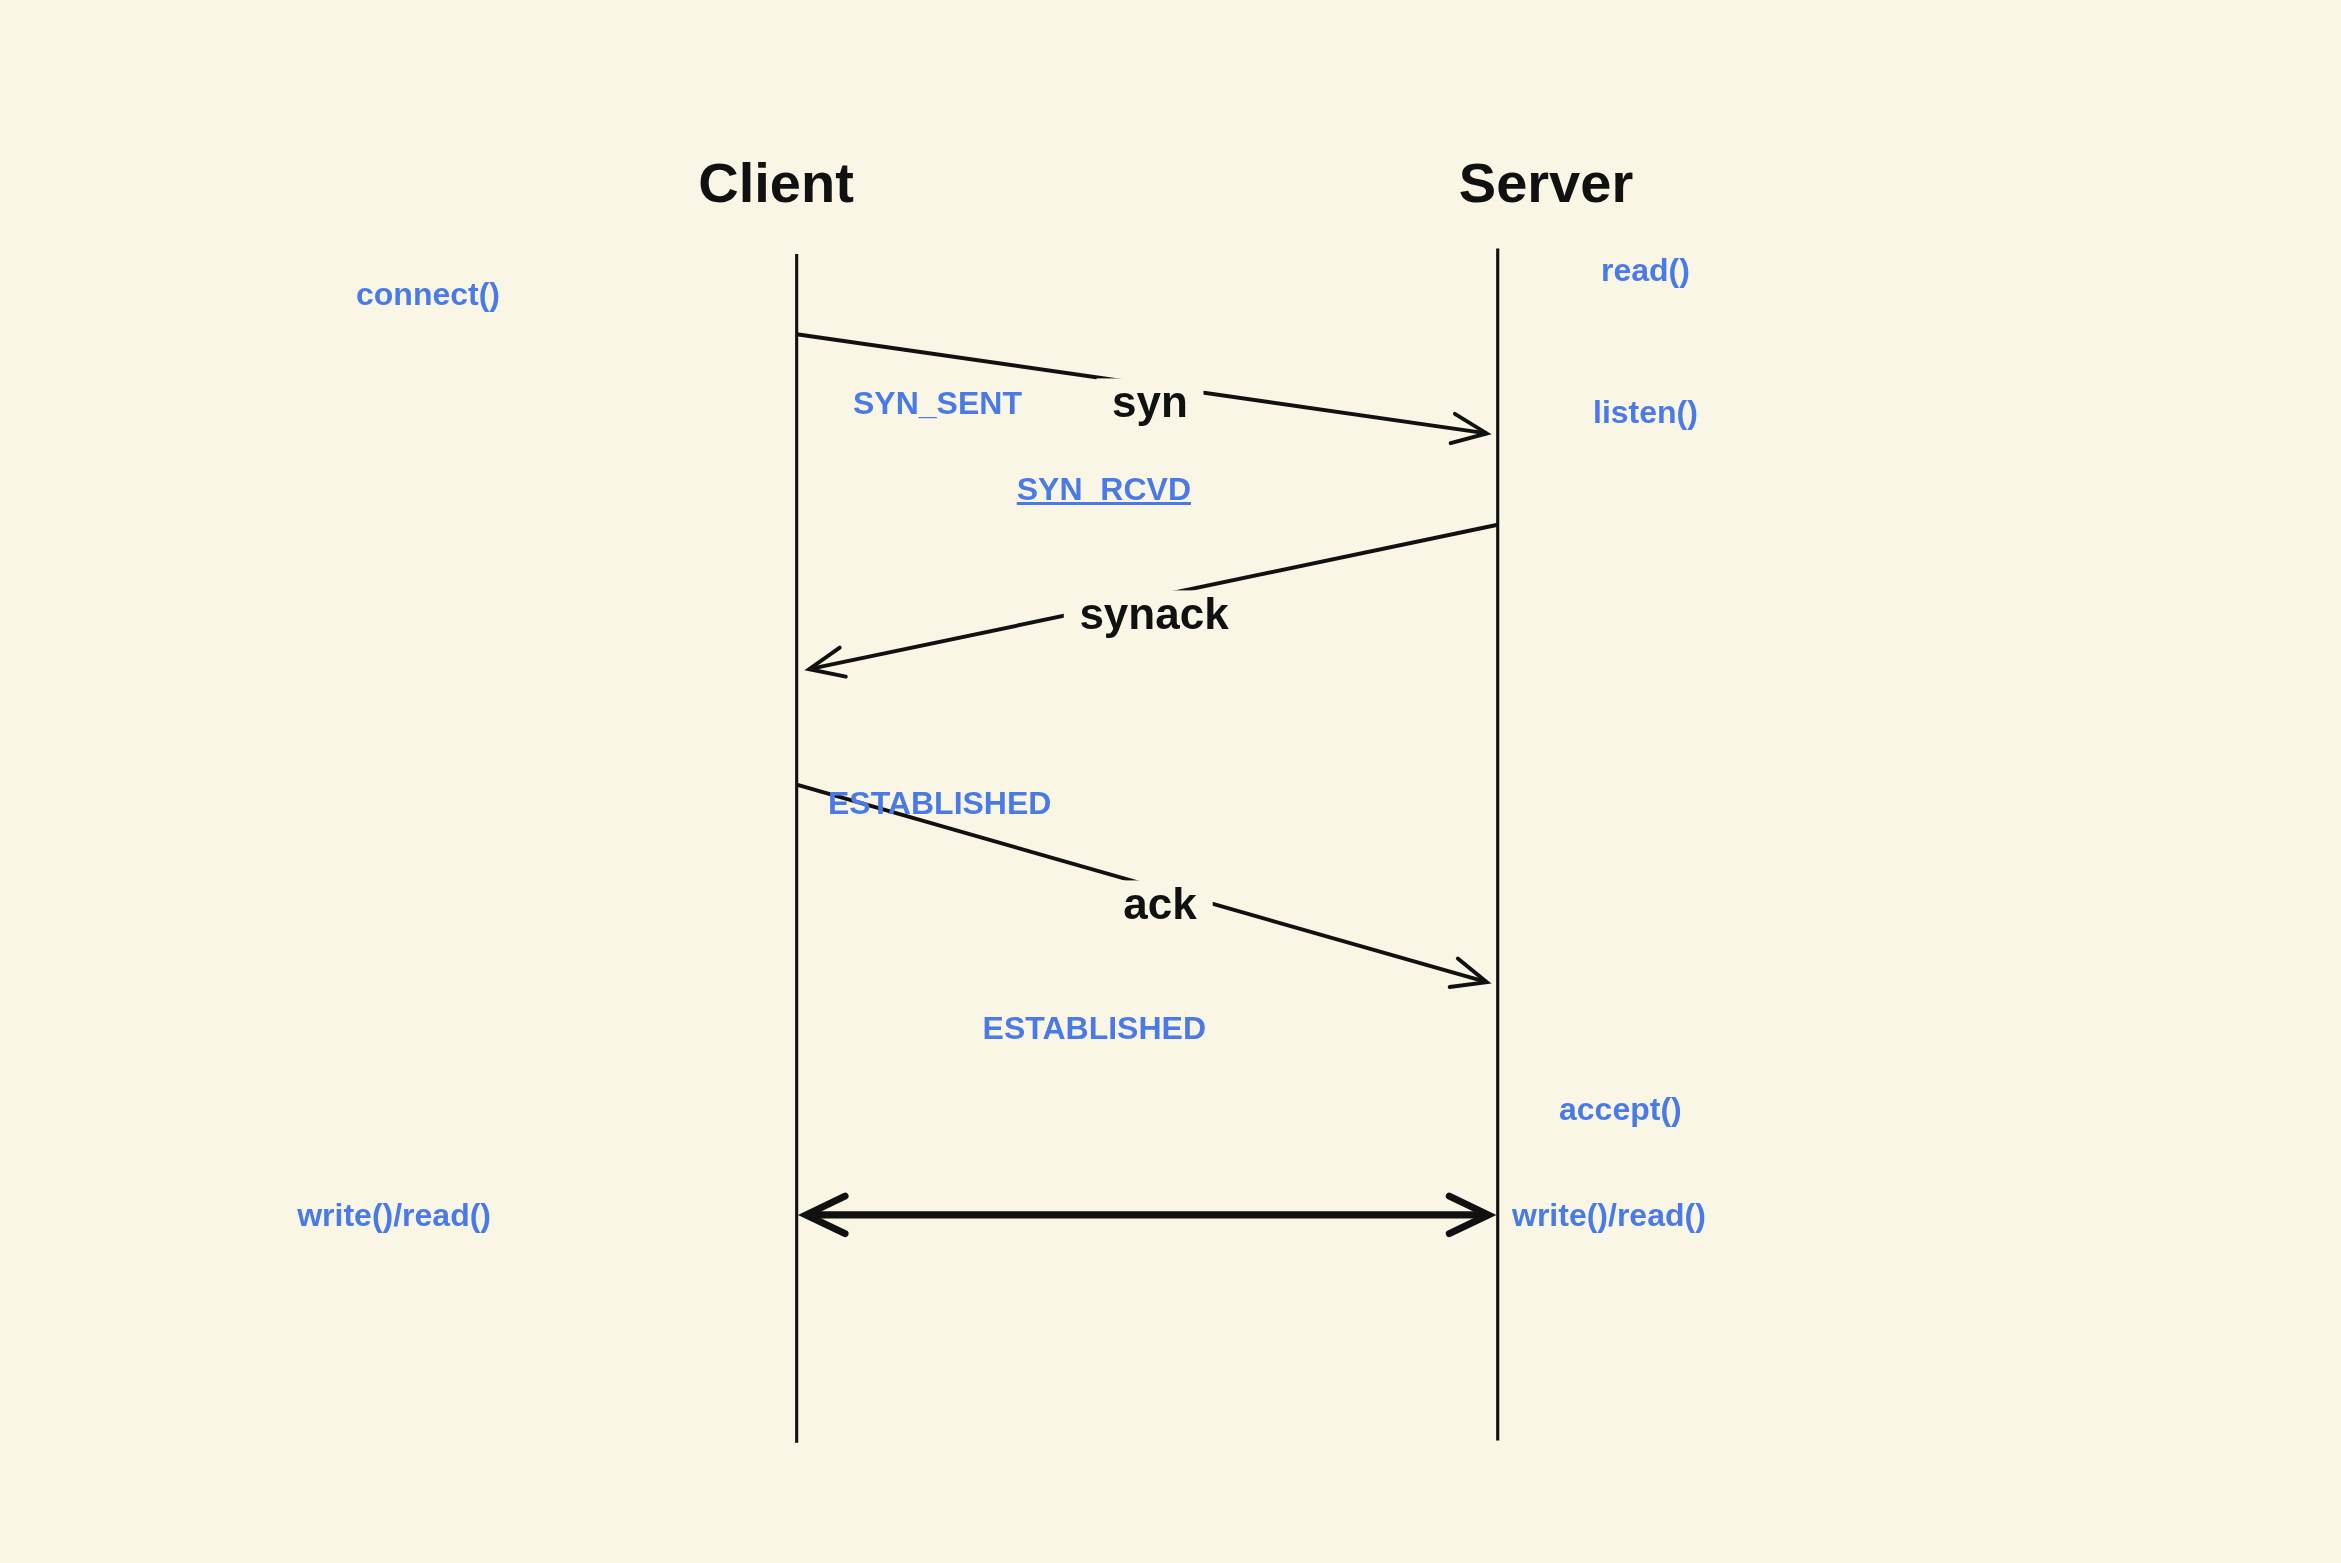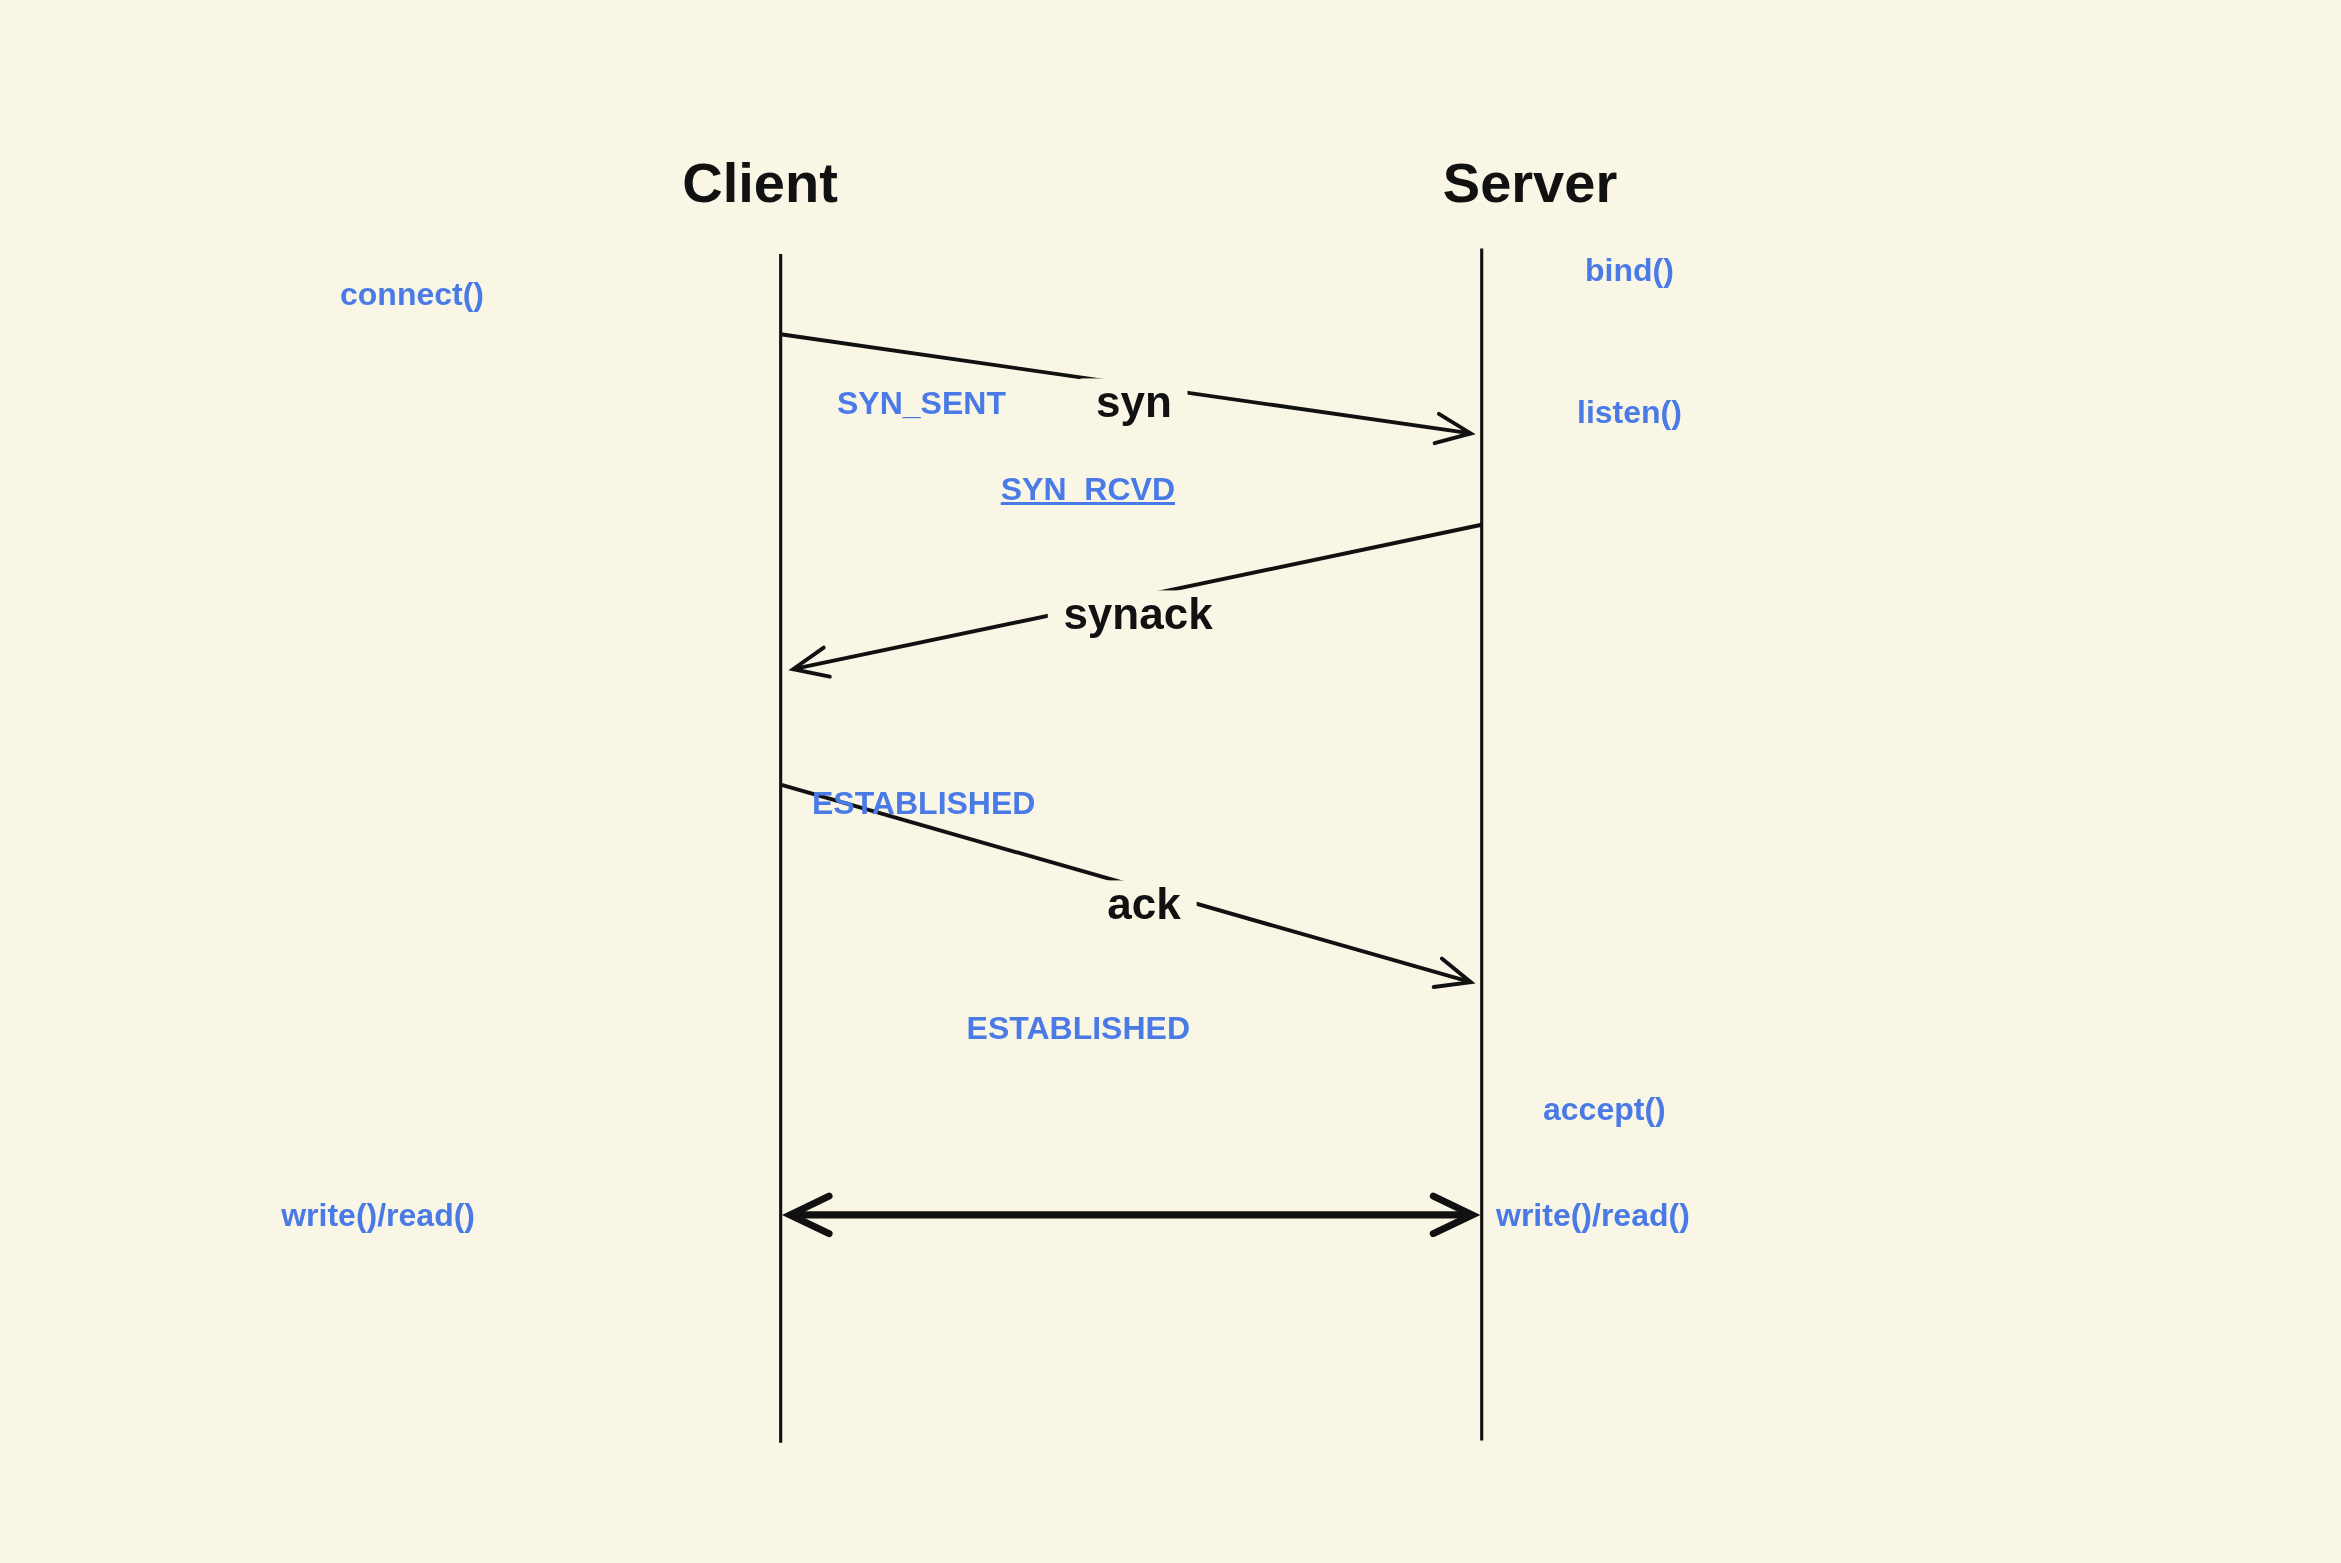--- a/index.html
+++ b/index.html
@@ -9,21 +9,21 @@
   }
   html, body { margin: 0; padding: 0; }
   body {
     width: 2342px;
     height: 1564px;
     background: var(--bg);
     font-family: "Liberation Sans", "DejaVu Sans", sans-serif;
     position: relative;
     overflow: hidden;
   }
-  #canvas { position: absolute; top: 0; left: 0; width: 2067px; height: 1564px; }
+  #canvas { position: absolute; top: 0; left: 16px; width: 2067px; height: 1564px; }
   svg.layer { position: absolute; top: 0; left: 0; }
   .stroke { stroke: var(--ink); fill: none; }
 
   .lbl {
     position: absolute;
     font-weight: bold;
     white-space: nowrap;
     line-height: 1;
     transform: translateY(-50%);
   }
@@ -82,21 +82,21 @@
   </svg>
 
   <div class="lbl title pos-title-client">Client</div>
   <div class="lbl title pos-title-server">Server</div>
 
   <div class="lbl blue pos-connect">connect()</div>
   <div class="lbl blue pos-syn-sent">SYN_SENT</div>
   <div class="lbl blue pos-established-c">ESTABLISHED</div>
   <div class="lbl blue pos-write-read-l">write()/read()</div>
 
-  <div class="lbl blue pos-bind">bind()</div>
+  <div class="lbl blue pos-bind">read()</div>
   <div class="lbl blue pos-listen">listen()</div>
   <div class="lbl blue pos-syn-rcvd">SYN_RCVD</div>
   <div class="lbl blue pos-established-s">ESTABLISHED</div>
   <div class="lbl blue pos-accept">accept()</div>
   <div class="lbl blue pos-write-read-r">write()/read()</div>
 
   <div class="lbl msg pos-syn">syn</div>
   <div class="lbl msg pos-synack">synack</div>
   <div class="lbl msg pos-ack">ack</div>
 

